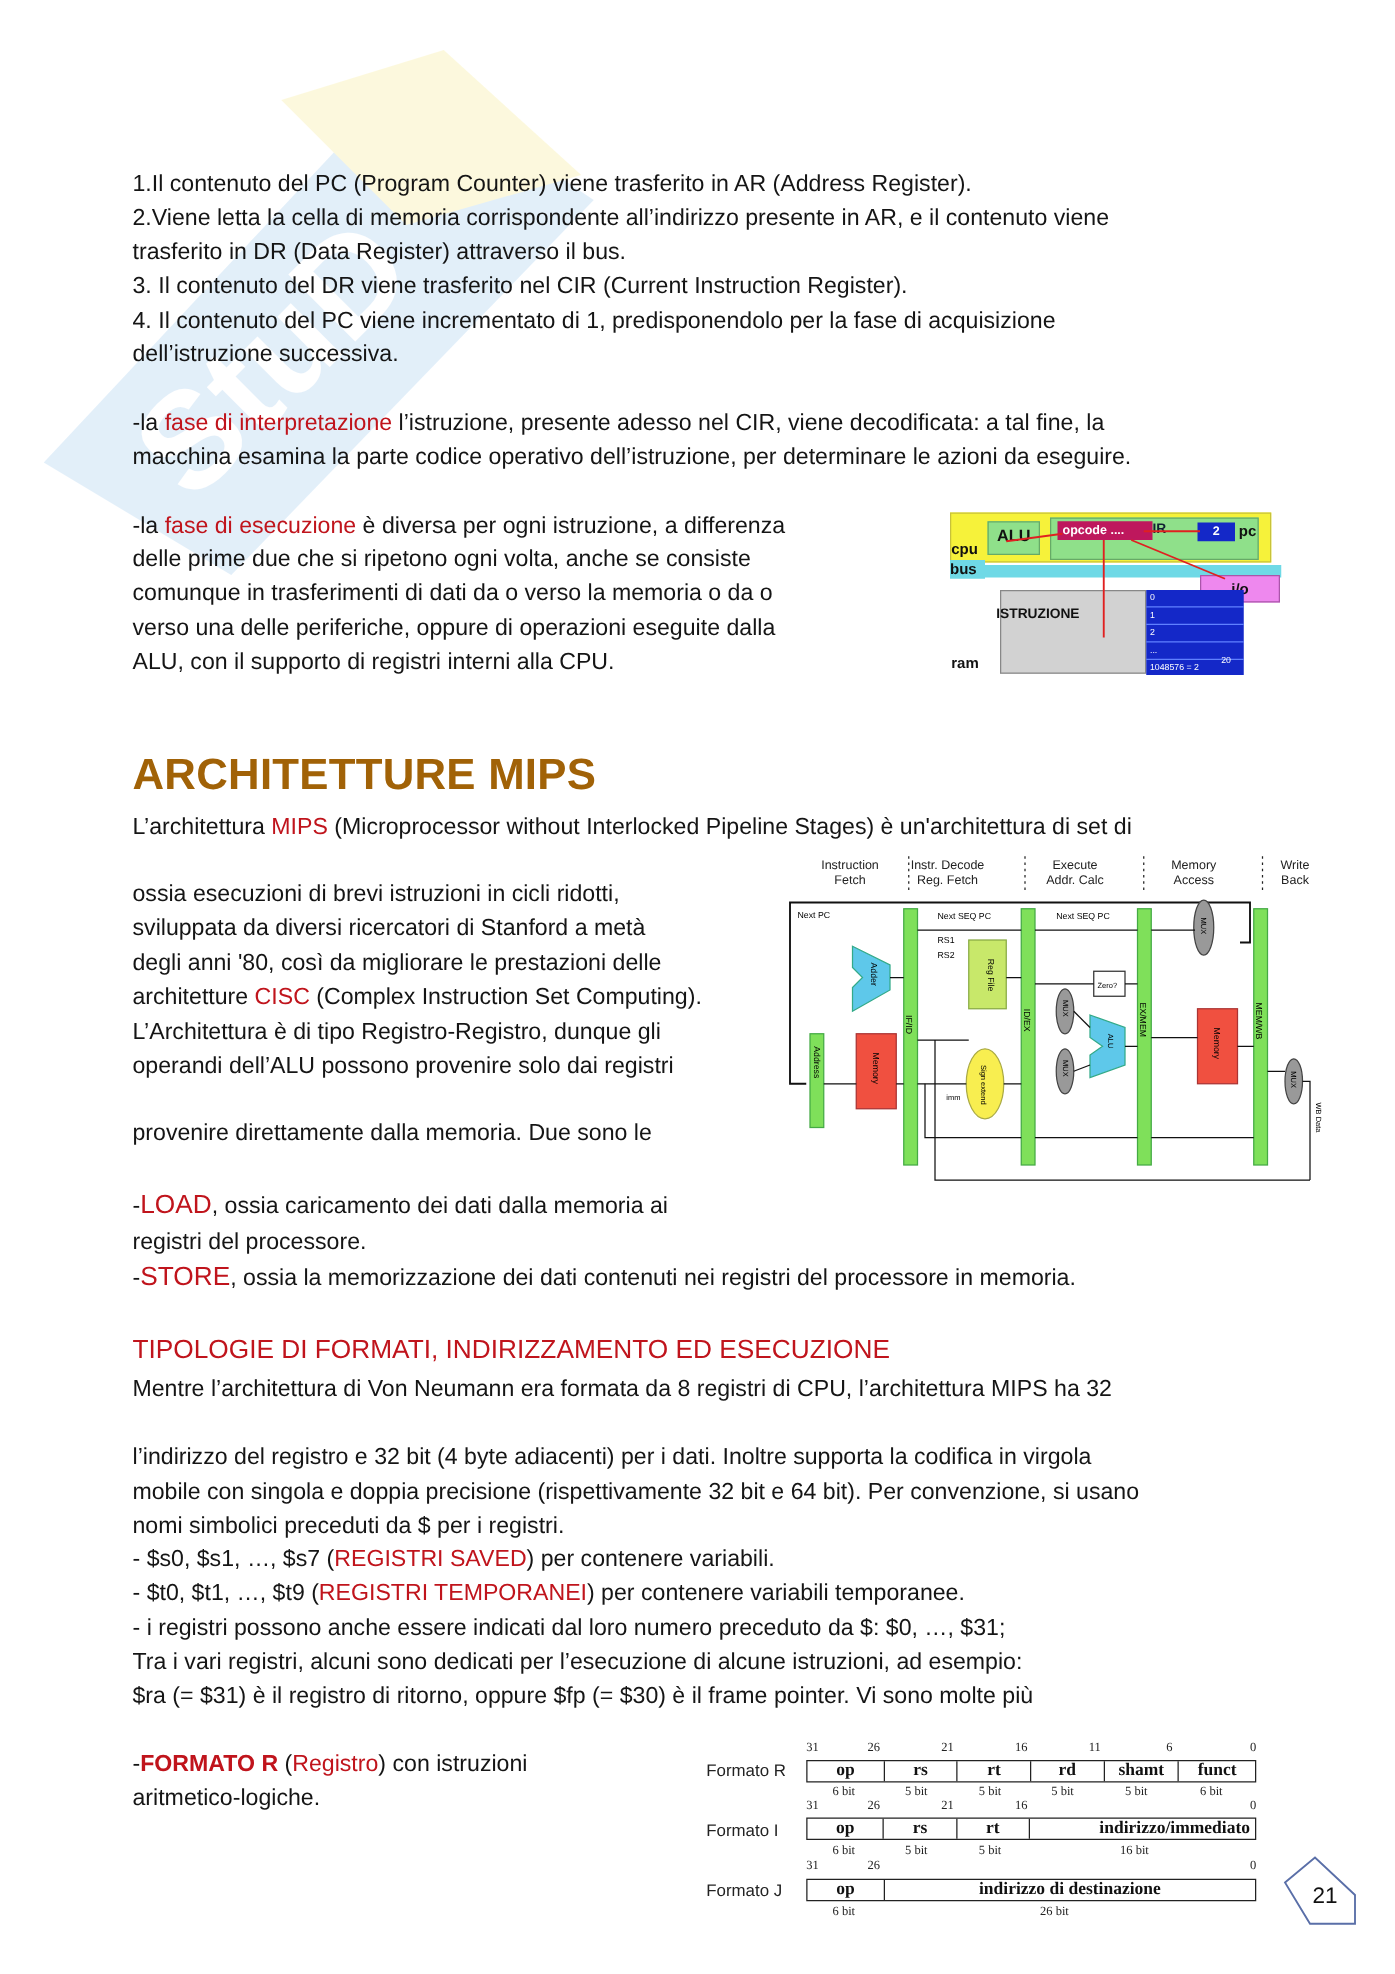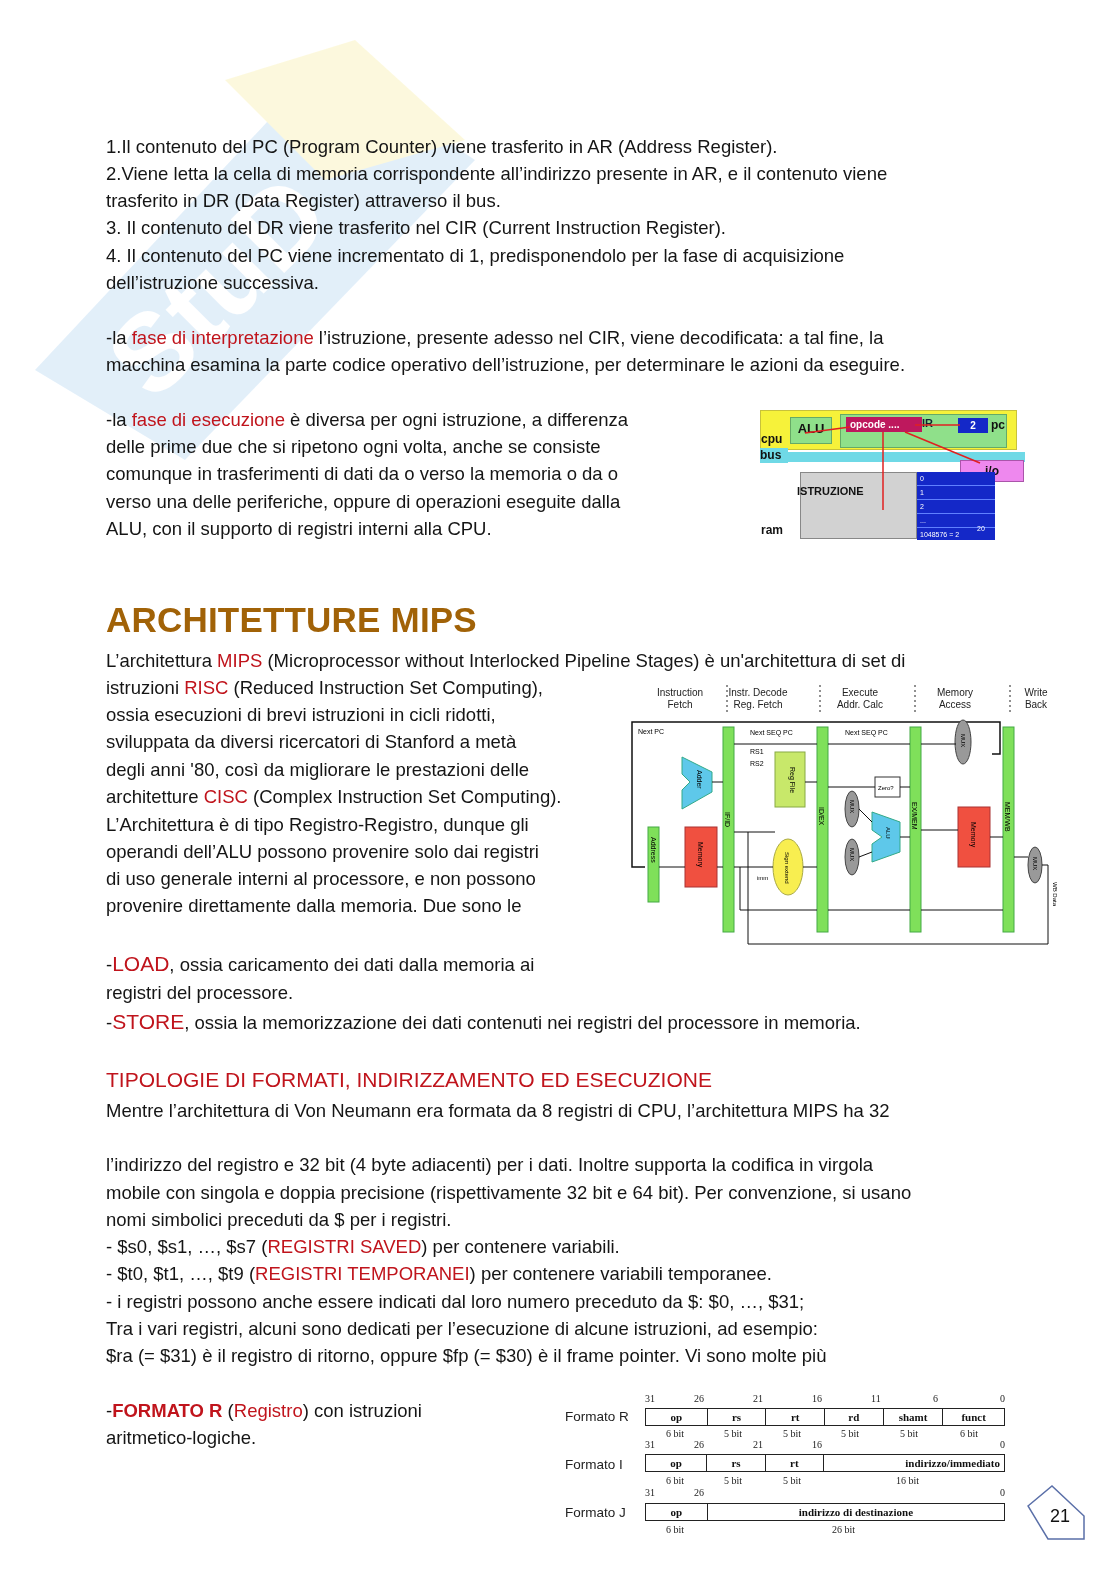--- a/index.html
+++ b/index.html
@@ -35,21 +35,21 @@
 
   
   .pipe { position:absolute; left:620px; top:682px; width:445px; height:265px; }
   .stage { position:absolute; top:5px; font-size:10px; text-align:center; color:#222; line-height:12px; white-space:nowrap; }
   .pipe svg { position:absolute; left:0; top:0; }
 
   
   .fmt { position:absolute; left:560px; top:1390px; width:450px; height:155px; font-family:"Liberation Serif", serif; }
   .fmtlbl { position:absolute; left:5px; font-family:"Liberation Sans", sans-serif; font-size:13.5px; color:#222; }
   .fmtrow { position:absolute; left:85px; width:358px; height:16px; border:1.5px solid #222; display:flex; }
-  .fld { border-right:1px solid #222; font-size:11px; font-weight:bold; text-align:center; line-height:16px; }
+  .fld { border-right:1px solid #222; font-size:14px; font-weight:bold; text-align:center; line-height:16px; }
   .fld:last-child { border-right:none; }
   .bitnum { position:absolute; font-size:10px; color:#222; }
   .bitsz { position:absolute; font-size:10px; color:#222; }
 
   .pagenum { position:absolute; left:1026px; top:1484px; width:60px; height:56px; }
   .pagenum span { position:absolute; left:24px; top:22px; font-size:18px; color:#111; }
 </style>
 </head>
 <body>
 
@@ -102,28 +102,26 @@
     <svg width="285" height="140" style="position:absolute;left:0;top:0;">
       <line x1="95" y1="22" x2="50" y2="28" stroke="#e02020" stroke-width="1.5"></line>
       <line x1="128" y1="27" x2="128" y2="105" stroke="#e02020" stroke-width="1.5"></line>
       <line x1="150" y1="27" x2="225" y2="58" stroke="#e02020" stroke-width="1.5"></line>
       <line x1="205" y1="20" x2="160" y2="20" stroke="#e02020" stroke-width="1.5"></line>
     </svg>
   </div>
 
   <div class="h1">ARCHITETTURE MIPS</div>
   <div class="txt" style="left:106px;top:647px;"><span>L’architettura </span><span class="red">MIPS</span><span> (Microprocessor without Interlocked Pipeline Stages) è un'architettura di set di</span></div>
-  <div class="txt" style="left:106px;top:674px;"><span>istruzioni </span><span class="red">RISC</span><span> (Reduced Instruction Set Computing),</span></div>
   <div class="txt" style="left:106px;top:701px;">ossia esecuzioni di brevi istruzioni in cicli ridotti,</div>
   <div class="txt" style="left:106px;top:728px;">sviluppata da diversi ricercatori di Stanford a metà</div>
   <div class="txt" style="left:106px;top:756px;">degli anni '80, così da migliorare le prestazioni delle</div>
   <div class="txt" style="left:106px;top:783px;"><span>architetture </span><span class="red">CISC</span><span> (Complex Instruction Set Computing).</span></div>
   <div class="txt" style="left:106px;top:811px;">L’Architettura è di tipo Registro-Registro, dunque gli</div>
   <div class="txt" style="left:106px;top:838px;">operandi dell’ALU possono provenire solo dai registri</div>
-  <div class="txt" style="left:106px;top:865px;">di uso generale interni al processore, e non possono</div>
   <div class="txt" style="left:106px;top:892px;">provenire direttamente dalla memoria. Due sono le</div>
   <div class="txt" style="left:106px;top:950px;"><span>-</span><span class="red big">LOAD</span><span>, ossia caricamento dei dati dalla memoria ai</span></div>
   <div class="txt" style="left:106px;top:979px;">registri del processore.</div>
   <div class="txt" style="left:106px;top:1008px;"><span>-</span><span class="red big">STORE</span><span>, ossia la memorizzazione dei dati contenuti nei registri del processore in memoria.</span></div>
 
   <div class="pipe">
     <div class="stage" style="left:25px;width:70px;">
         <div>Instruction</div>
         <div>Fetch</div>
       </div>

